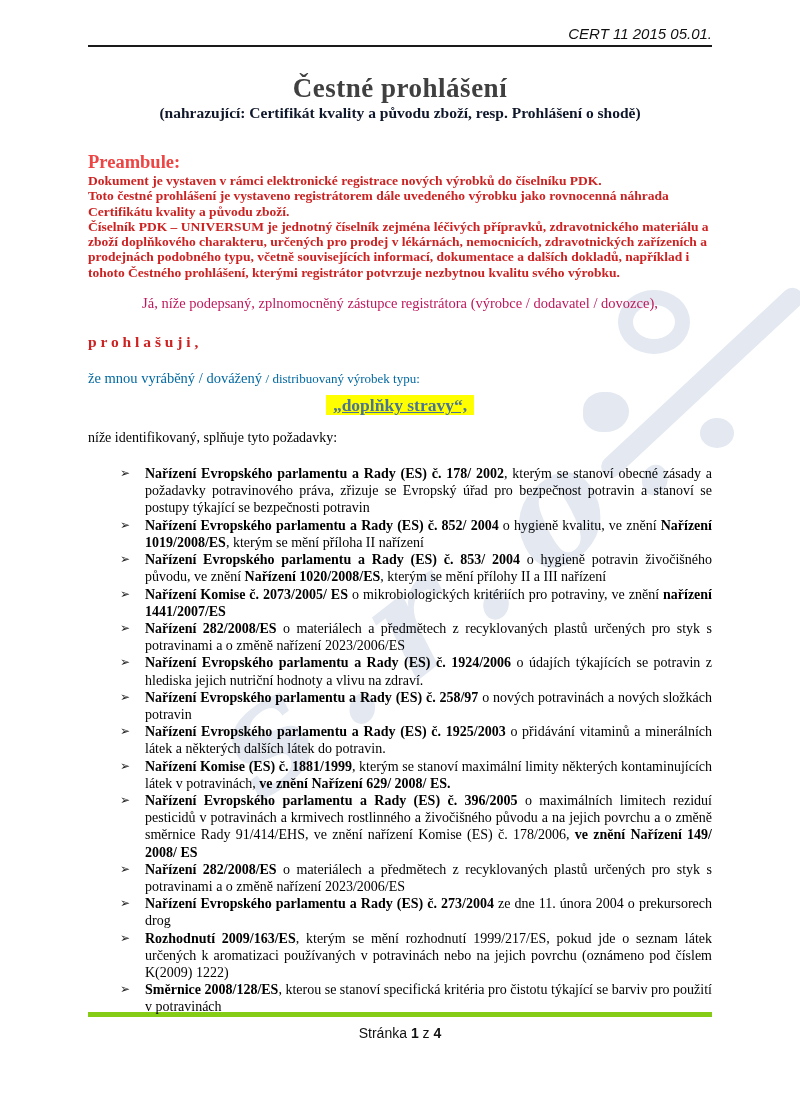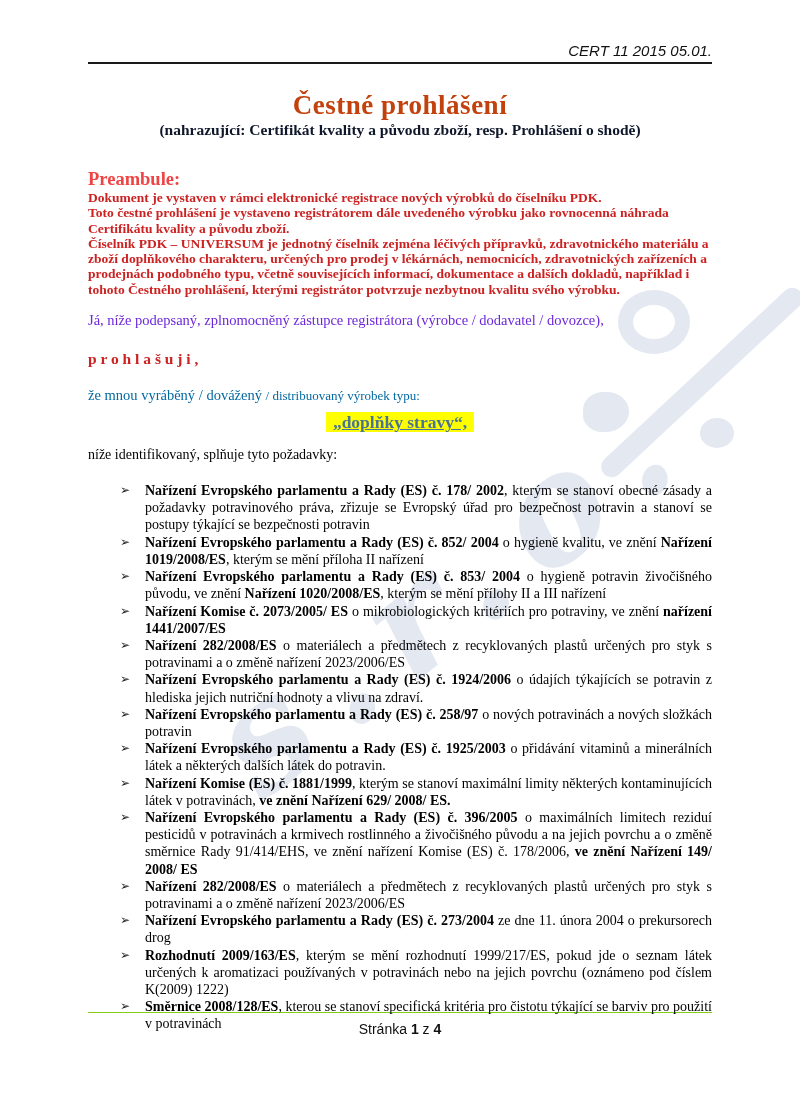--- a/index.html
+++ b/index.html
@@ -22,50 +22,50 @@
   }
   .wm-ring{
     position:absolute;left:618px;top:290px;width:42px;height:34px;
     border:15px solid #e3e8f1;border-radius:50%;
   }
   .wm-blob-a{position:absolute;left:583px;top:392px;width:46px;height:40px;background:#e3e8f1;border-radius:48% 52% 55% 45%;}
   .wm-blob-b{position:absolute;left:700px;top:418px;width:34px;height:30px;background:#e3e8f1;border-radius:50%;}
   
   .content{position:absolute;inset:0;z-index:1;padding:0 88px;box-sizing:border-box;}
   .doc-header{
-    padding-top:42px;text-align:right;
+    padding-top:25px;text-align:right;
     font-family:"Liberation Sans",sans-serif;font-style:italic;
     font-size:15px;color:#111;
   }
   .header-rule{border:none;border-top:2px solid #1a1a1a;margin:3px 0 0 0;}
   .doc-title{
-    margin:26px 0 0 0;text-align:center;color:#c2410c;
+    margin:26px 0 0 0;text-align:center;color:#404040;
     font-size:27px;font-weight:bold;letter-spacing:.5px;
   }
   .doc-subtitle{text-align:center;color:#0f172a;font-weight:bold;font-size:15.5px;}
   .preamble-heading{margin:30px 0 0 0;color:#ef4444;font-size:18.5px;font-weight:bold;}
   .preamble p{margin:0;color:#cc2222;font-weight:bold;font-size:13.5px;line-height:15.3px;}
-  .decl-intro{margin:15px 0 0 0;text-align:left;color:#6d28d9;font-size:14.5px;}
+  .decl-intro{margin:15px 0 0 0;text-align:center;color:#be185d;font-size:14.5px;}
   .decl-word{margin:21px 0 0 0;text-align:left;color:#cc2222;font-weight:bold;font-size:15.5px;}
   .product-line{margin:19px 0 0 0;color:#0369a1;font-size:14.5px;}
   .product-line .part2{font-size:13px;}
   .product-wrap{margin:8px 0 0 0;text-align:center;}
   .product-highlight{
     background:#ffff00;color:#4a7496;font-weight:bold;font-size:17.5px;
     text-decoration:underline;padding:0 7px;
   }
   .followup{margin:14px 0 0 0;color:#000;font-size:14px;}
   .reg-list{margin:19px 0 0 32px;}
   .reg-item{display:flex;font-size:14px;line-height:17.2px;color:#000;}
   .reg-bullet{flex:none;width:25px;font-size:12px;line-height:17.2px;font-family:"DejaVu Sans",sans-serif;color:#222;}
   .reg-text{flex:1;text-align:justify;}
   .reg-text b{font-weight:bold;}
   .doc-footer{
     position:absolute;left:88px;right:88px;top:1012px;
-    border-top:1px solid #84cc16;padding-top:8px;text-align:center;
+    border-top:5px solid #84cc16;padding-top:8px;text-align:center;
     font-family:"Liberation Sans",sans-serif;font-size:14px;color:#111;
   }
 </style>
 </head>
 <body>
 
 <div class="page">
 
   <div class="wm-layer">
     <div class="wm-text">s.r.o.</div>

